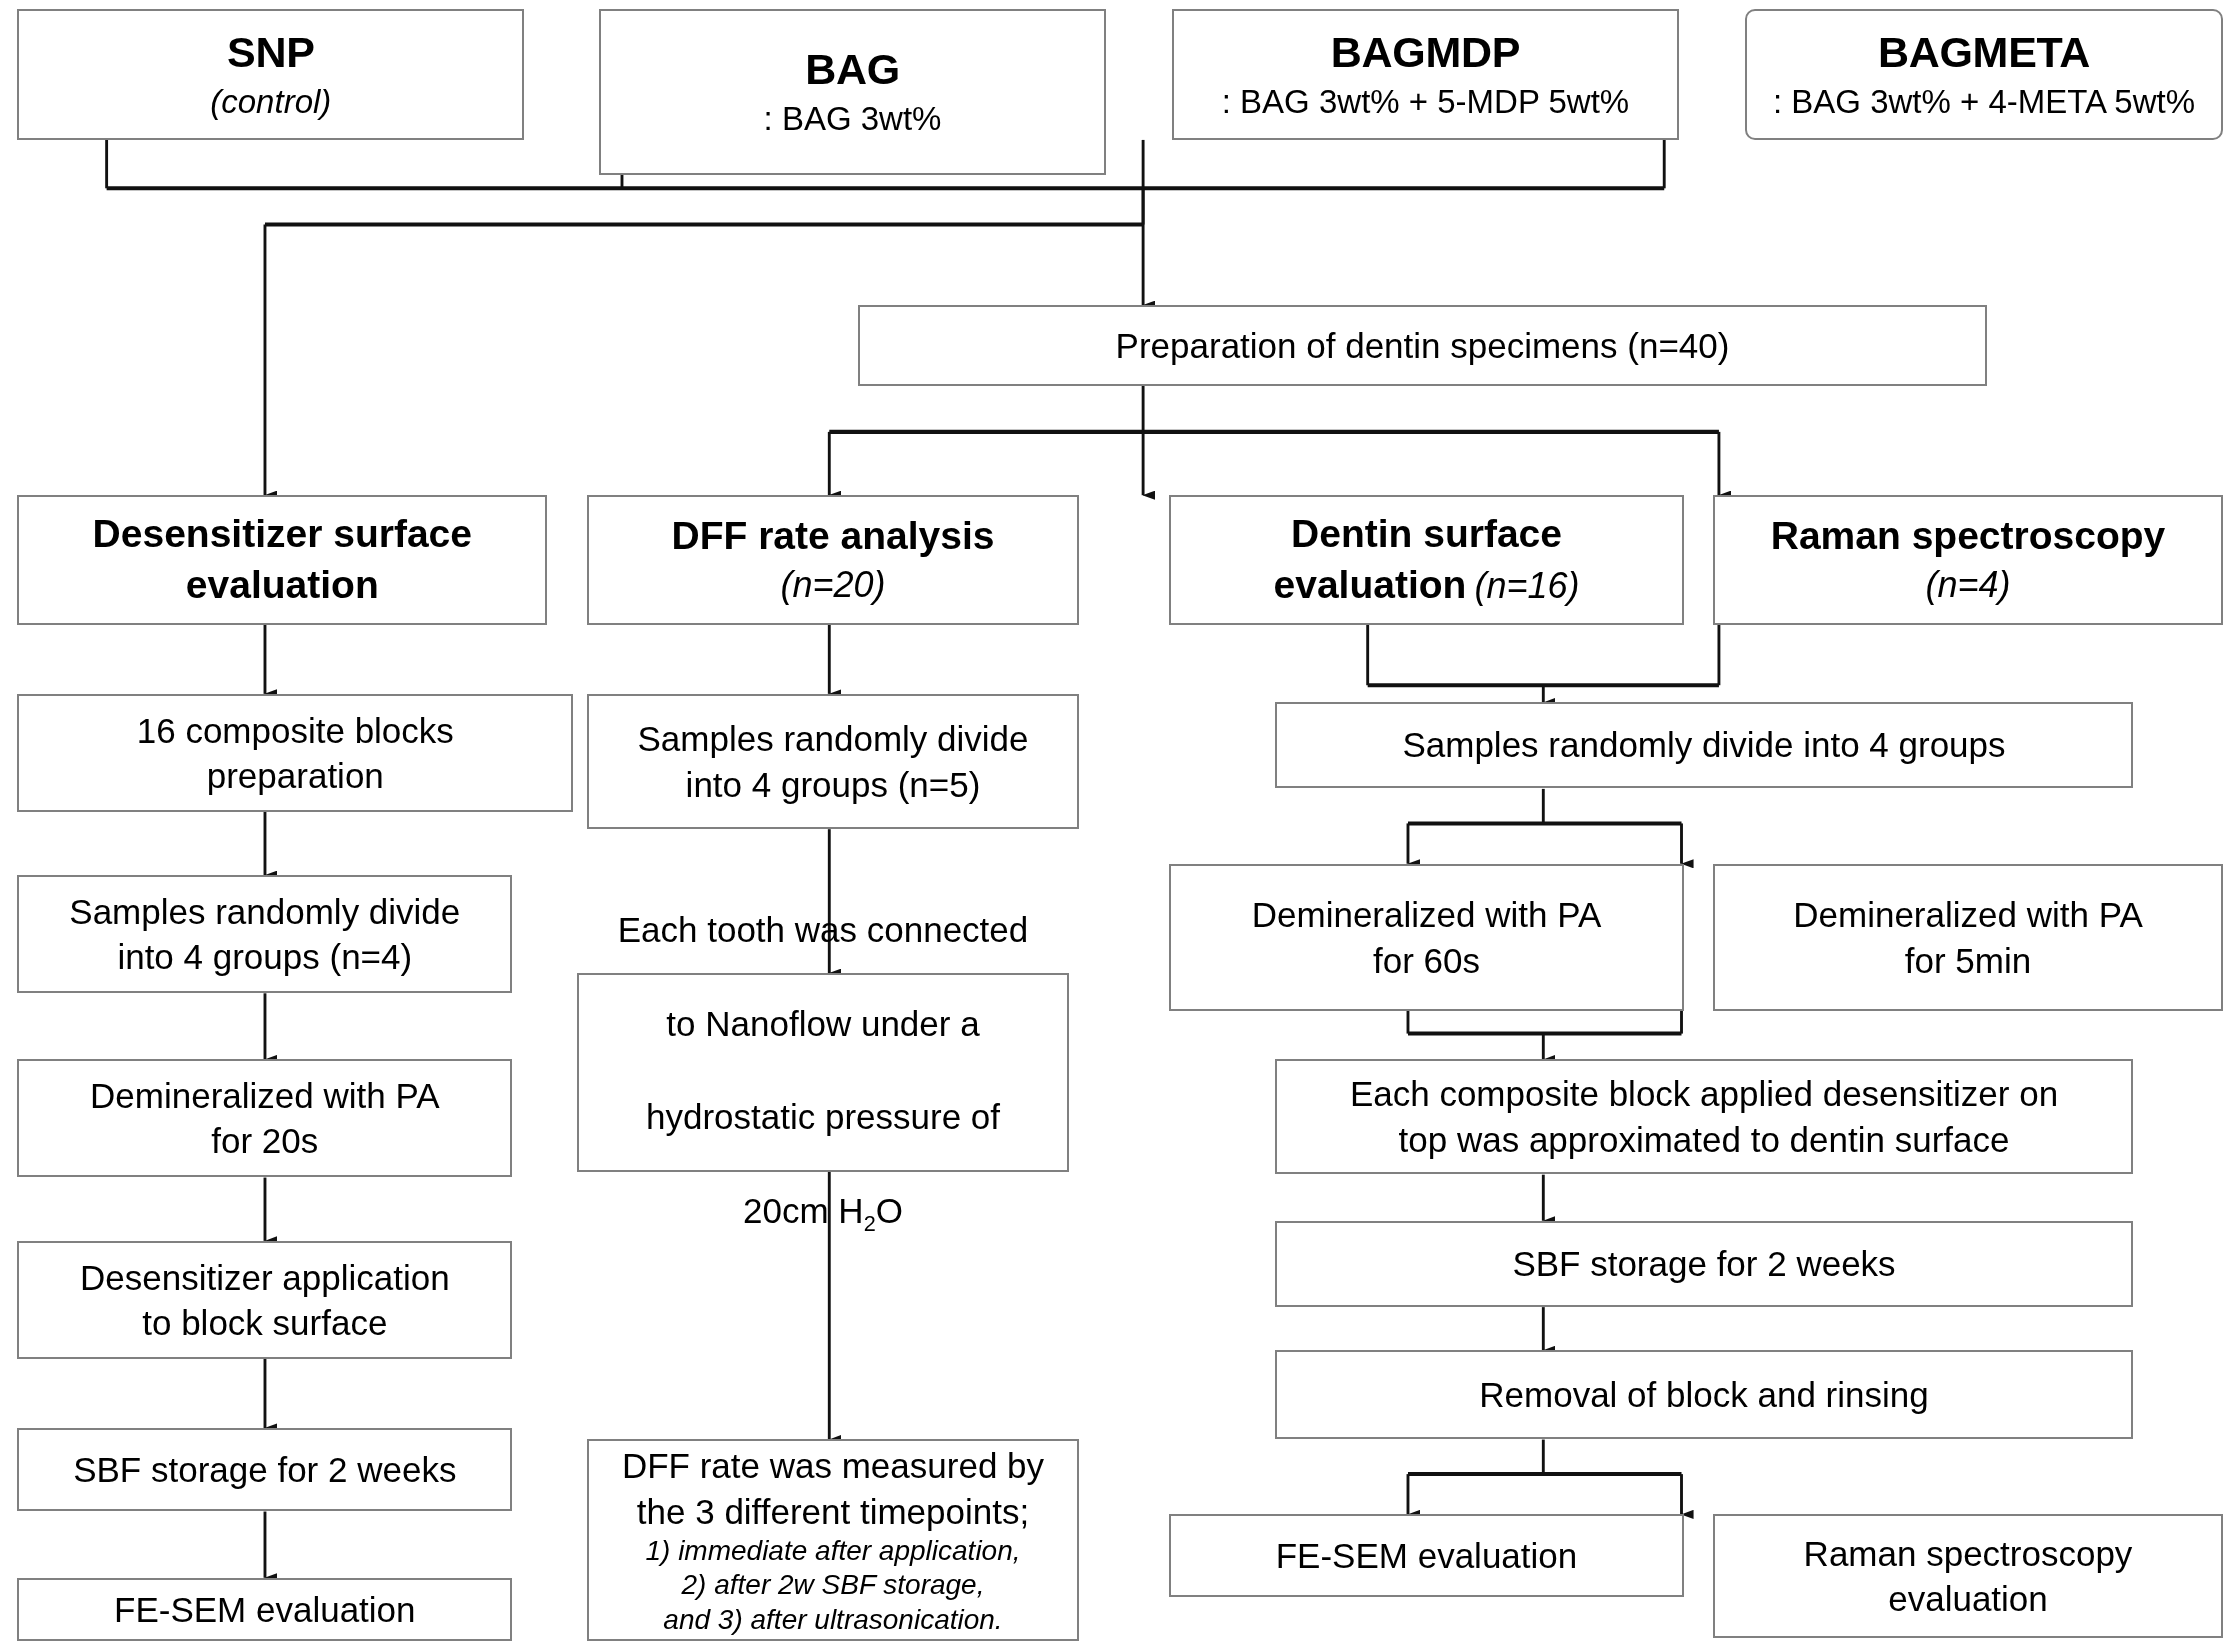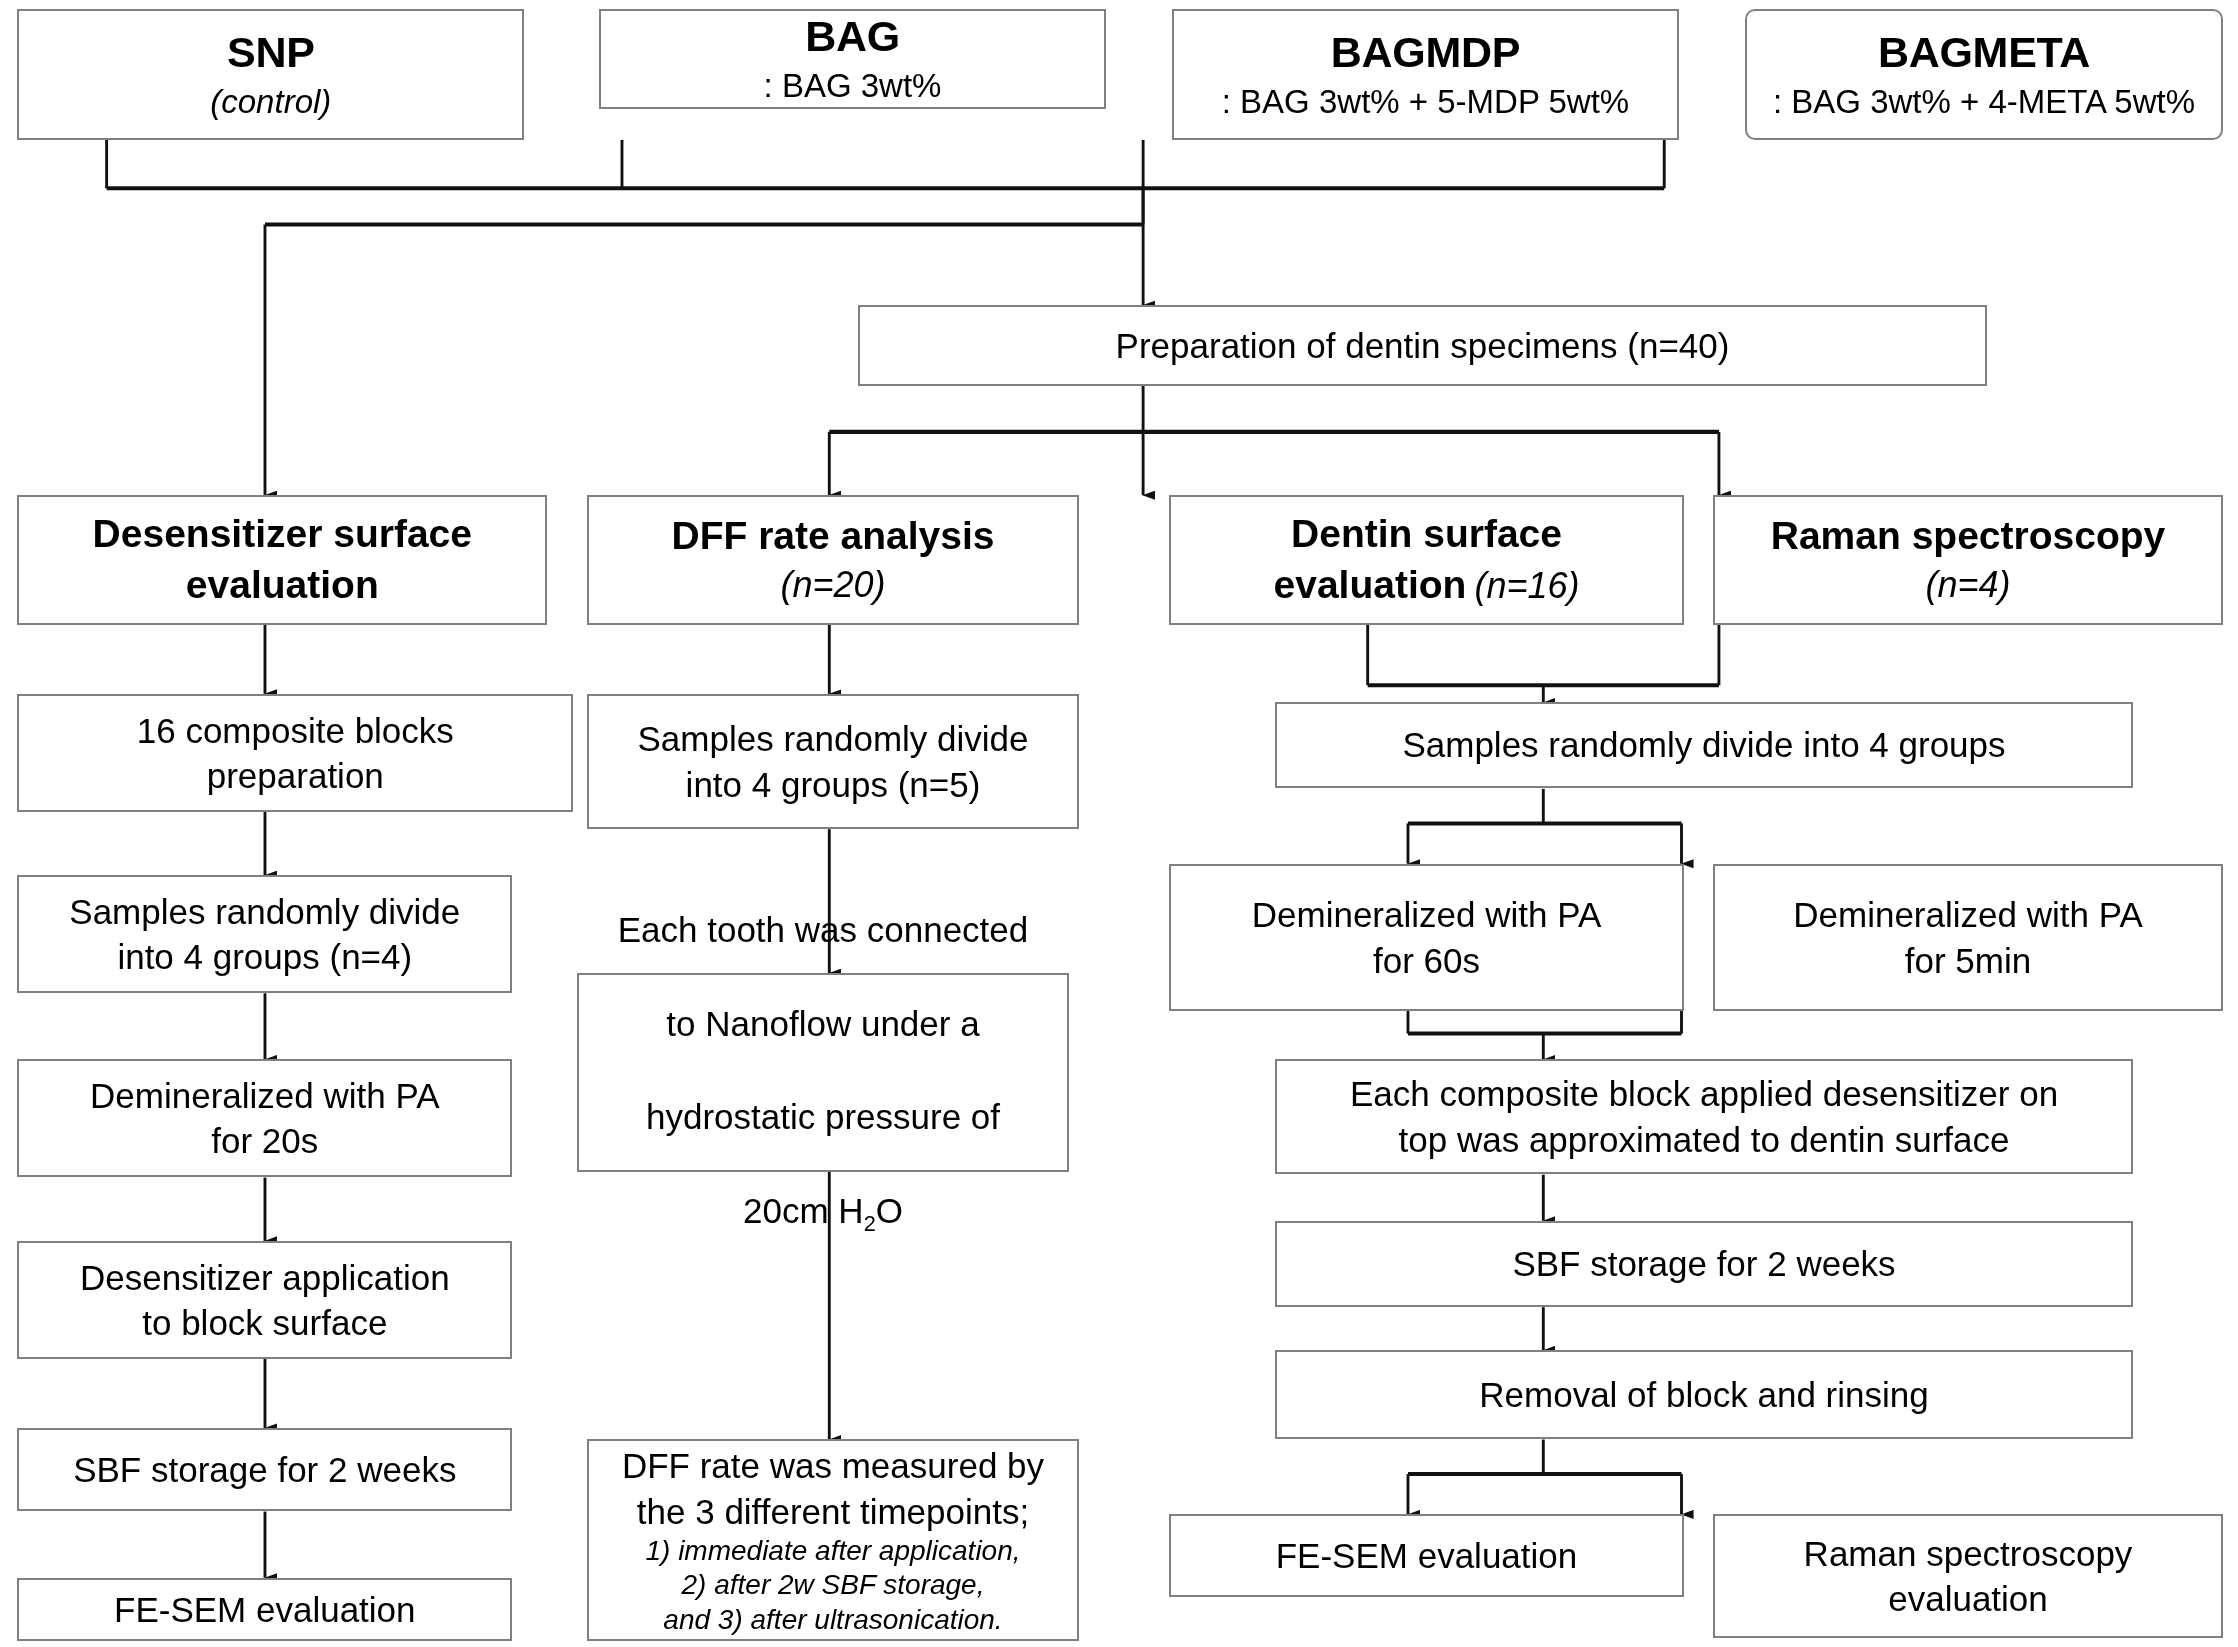--- a/index.html
+++ b/index.html
@@ -151,21 +151,21 @@
       <path d="M 2445 2560 L 2445 2630" marker-end="url(#arw)"></path>
       <path d="M 2920 2560 L 2920 2630" marker-end="url(#arw)"></path>
     </g>
   </svg>
 
   <div class="node" style="left:17.3px; top:8.6px; width:507px; height:131px;">
     <span class="ln t-head">SNP</span>
     <span class="ln t-sub">(control)</span>
   </div>
 
-  <div class="node" style="left:599px; top:8.6px; width:507px; height:100px;text-align:center;">
+  <div class="node" style="left:599px; top:8.6px; width:507px; height:166px;text-align:center;">
     <span class="ln t-head">BAG</span>
     <span class="ln t-sub-roman">: BAG 3wt%</span>
   </div>
 
   <div class="node" style="left:1172px; top:8.6px; width:507px; height:131px;">
     <span class="ln t-head">BAGMDP</span>
     <span class="ln t-sub-roman">: BAG 3wt% + 5-MDP 5wt%</span>
   </div>
 
   <div class="node" style="left:1745px; top:8.6px; width:478px; height:131px;border-radius:10px;">

